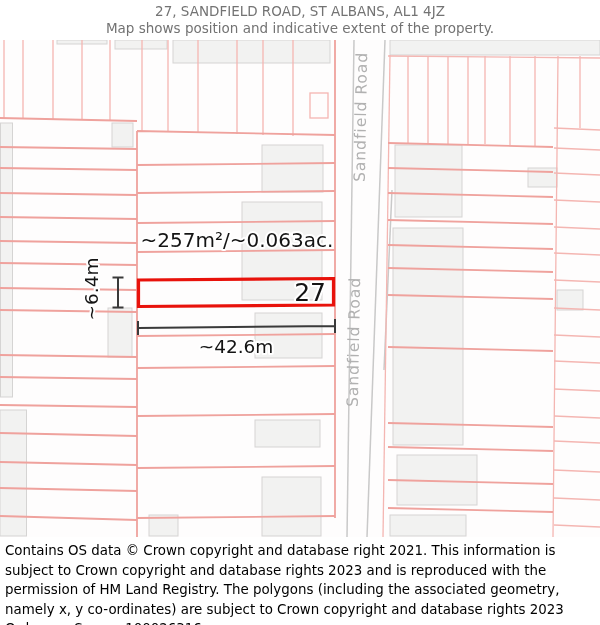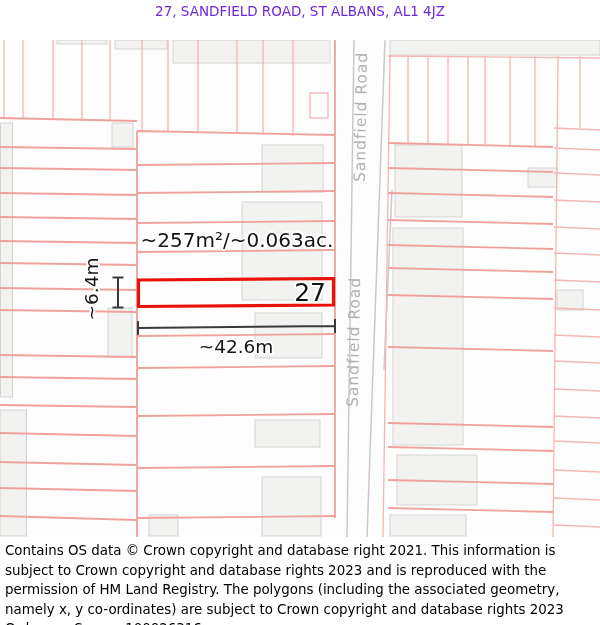--- a/index.html
+++ b/index.html
@@ -1,18 +1,18 @@
 <!DOCTYPE html>
 <html><head>
 <meta charset="utf-8">
 <style>
   html,body{margin:0;padding:0;background:#ffffff;width:600px;height:625px;overflow:hidden;
     font-family:"DejaVu Sans",sans-serif;}
   .page{position:relative;width:600px;height:625px;background:#fff;}
-  .hdr{position:absolute;top:3px;left:0;width:600px;text-align:center;color:#6d28d9;}
+  .hdr{position:absolute;top:3px;left:0;width:600px;text-align:center;color:#737373;}
   .hdr .t1{font-size:13.5px;line-height:17px;}
   .hdr .t2{font-size:13.5px;line-height:17px;}
   .mapwrap{position:absolute;top:40px;left:0;width:600px;height:497px;background:#fefdfd;}
   .ftr{position:absolute;top:541px;left:5px;width:589px;font-size:13.4px;line-height:19.5px;
     color:#000;text-align:left;}
   
   .pk{stroke:#f4b6b2;stroke-width:1.3;fill:none;}
   .pk2{stroke:#efa29d;stroke-width:1.8;fill:none;}
   .bld{fill:#f2f2f1;stroke:#d5d4d3;stroke-width:1;}
   .rd{stroke:#c9c9c9;stroke-width:1.5;fill:none;}
@@ -21,20 +21,21 @@
     font-family:"DejaVu Sans",sans-serif;}
   .roadlbl{fill:#b1b1b1;font-size:15.5px;letter-spacing:1px;font-family:"DejaVu Sans",sans-serif;}
 </style>
 </head>
 <body>
 
 <div class="page">
 
   <div class="hdr">
     <div class="t1">27, SANDFIELD ROAD, ST ALBANS, AL1 4JZ</div>
+    <div class="t2">Map shows position and indicative extent of the property.</div>
   </div>
 
   <div class="mapwrap">
     <svg width="600" height="497" viewBox="0 0 600 497" xmlns="http://www.w3.org/2000/svg">
 
       <g>
 
         <rect class="bld" x="57" y="0" width="50" height="4"></rect>
         <rect class="bld" x="115" y="0" width="52" height="9"></rect>
         <rect class="bld" x="0.5" y="83" width="12" height="274"></rect>

